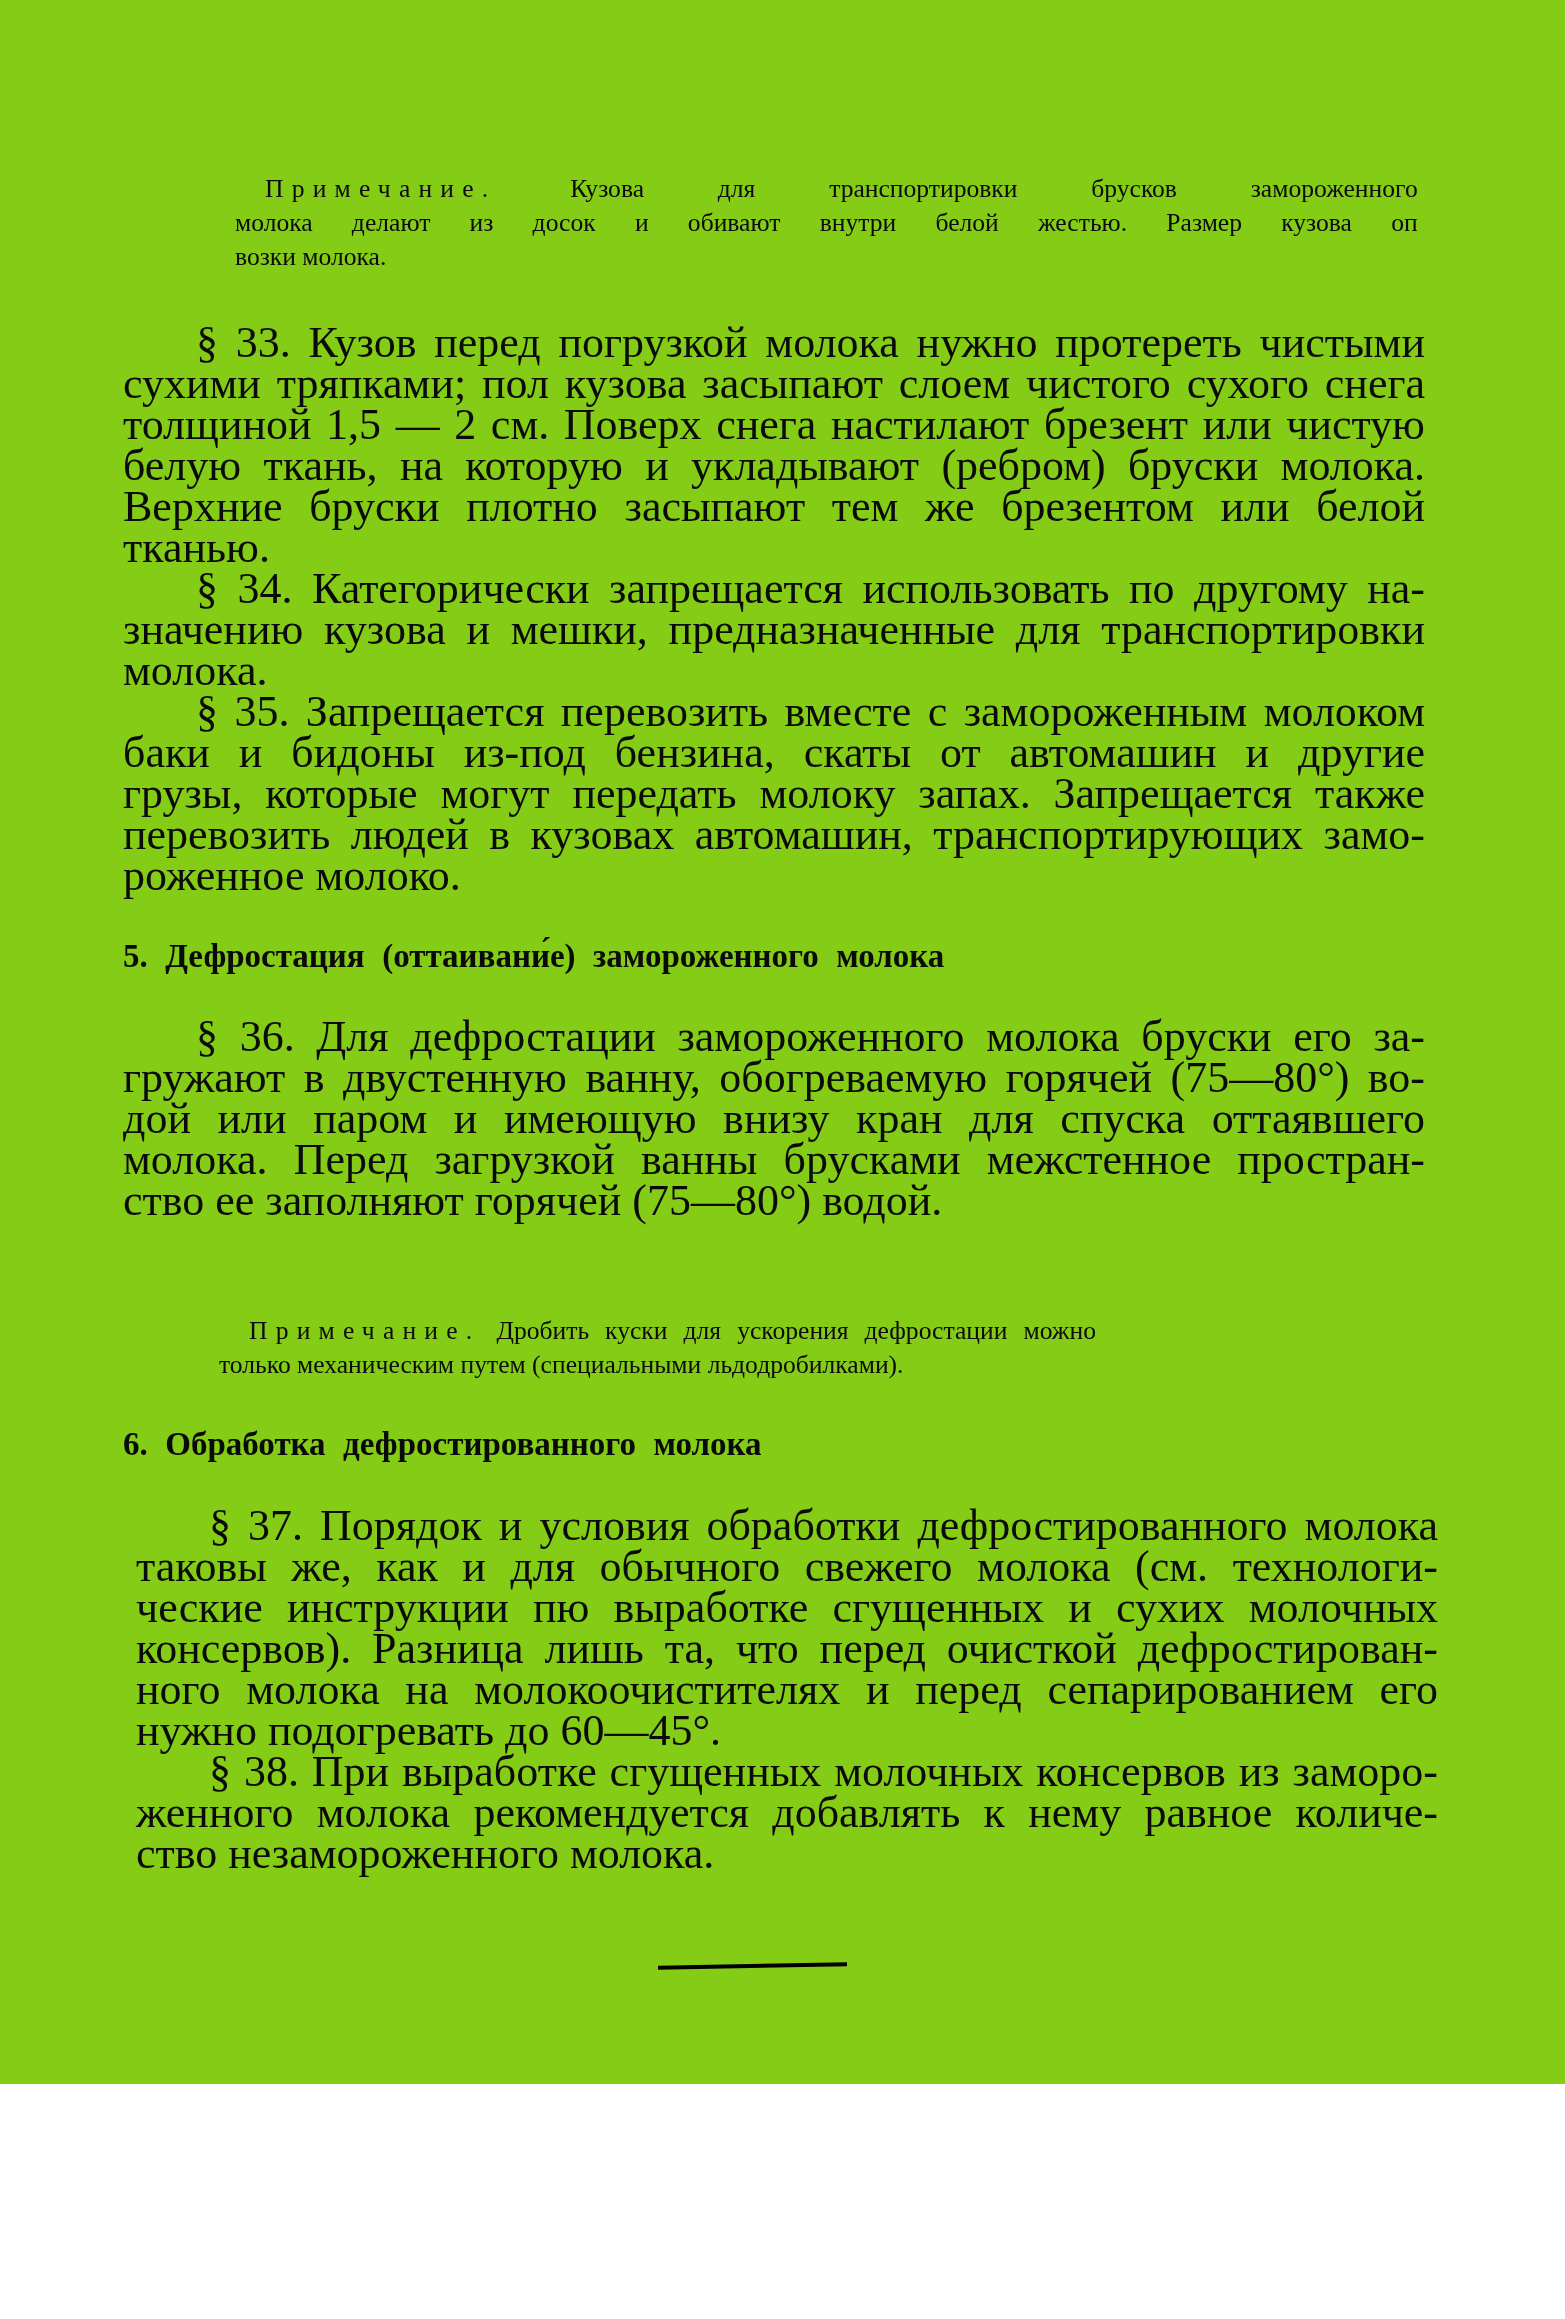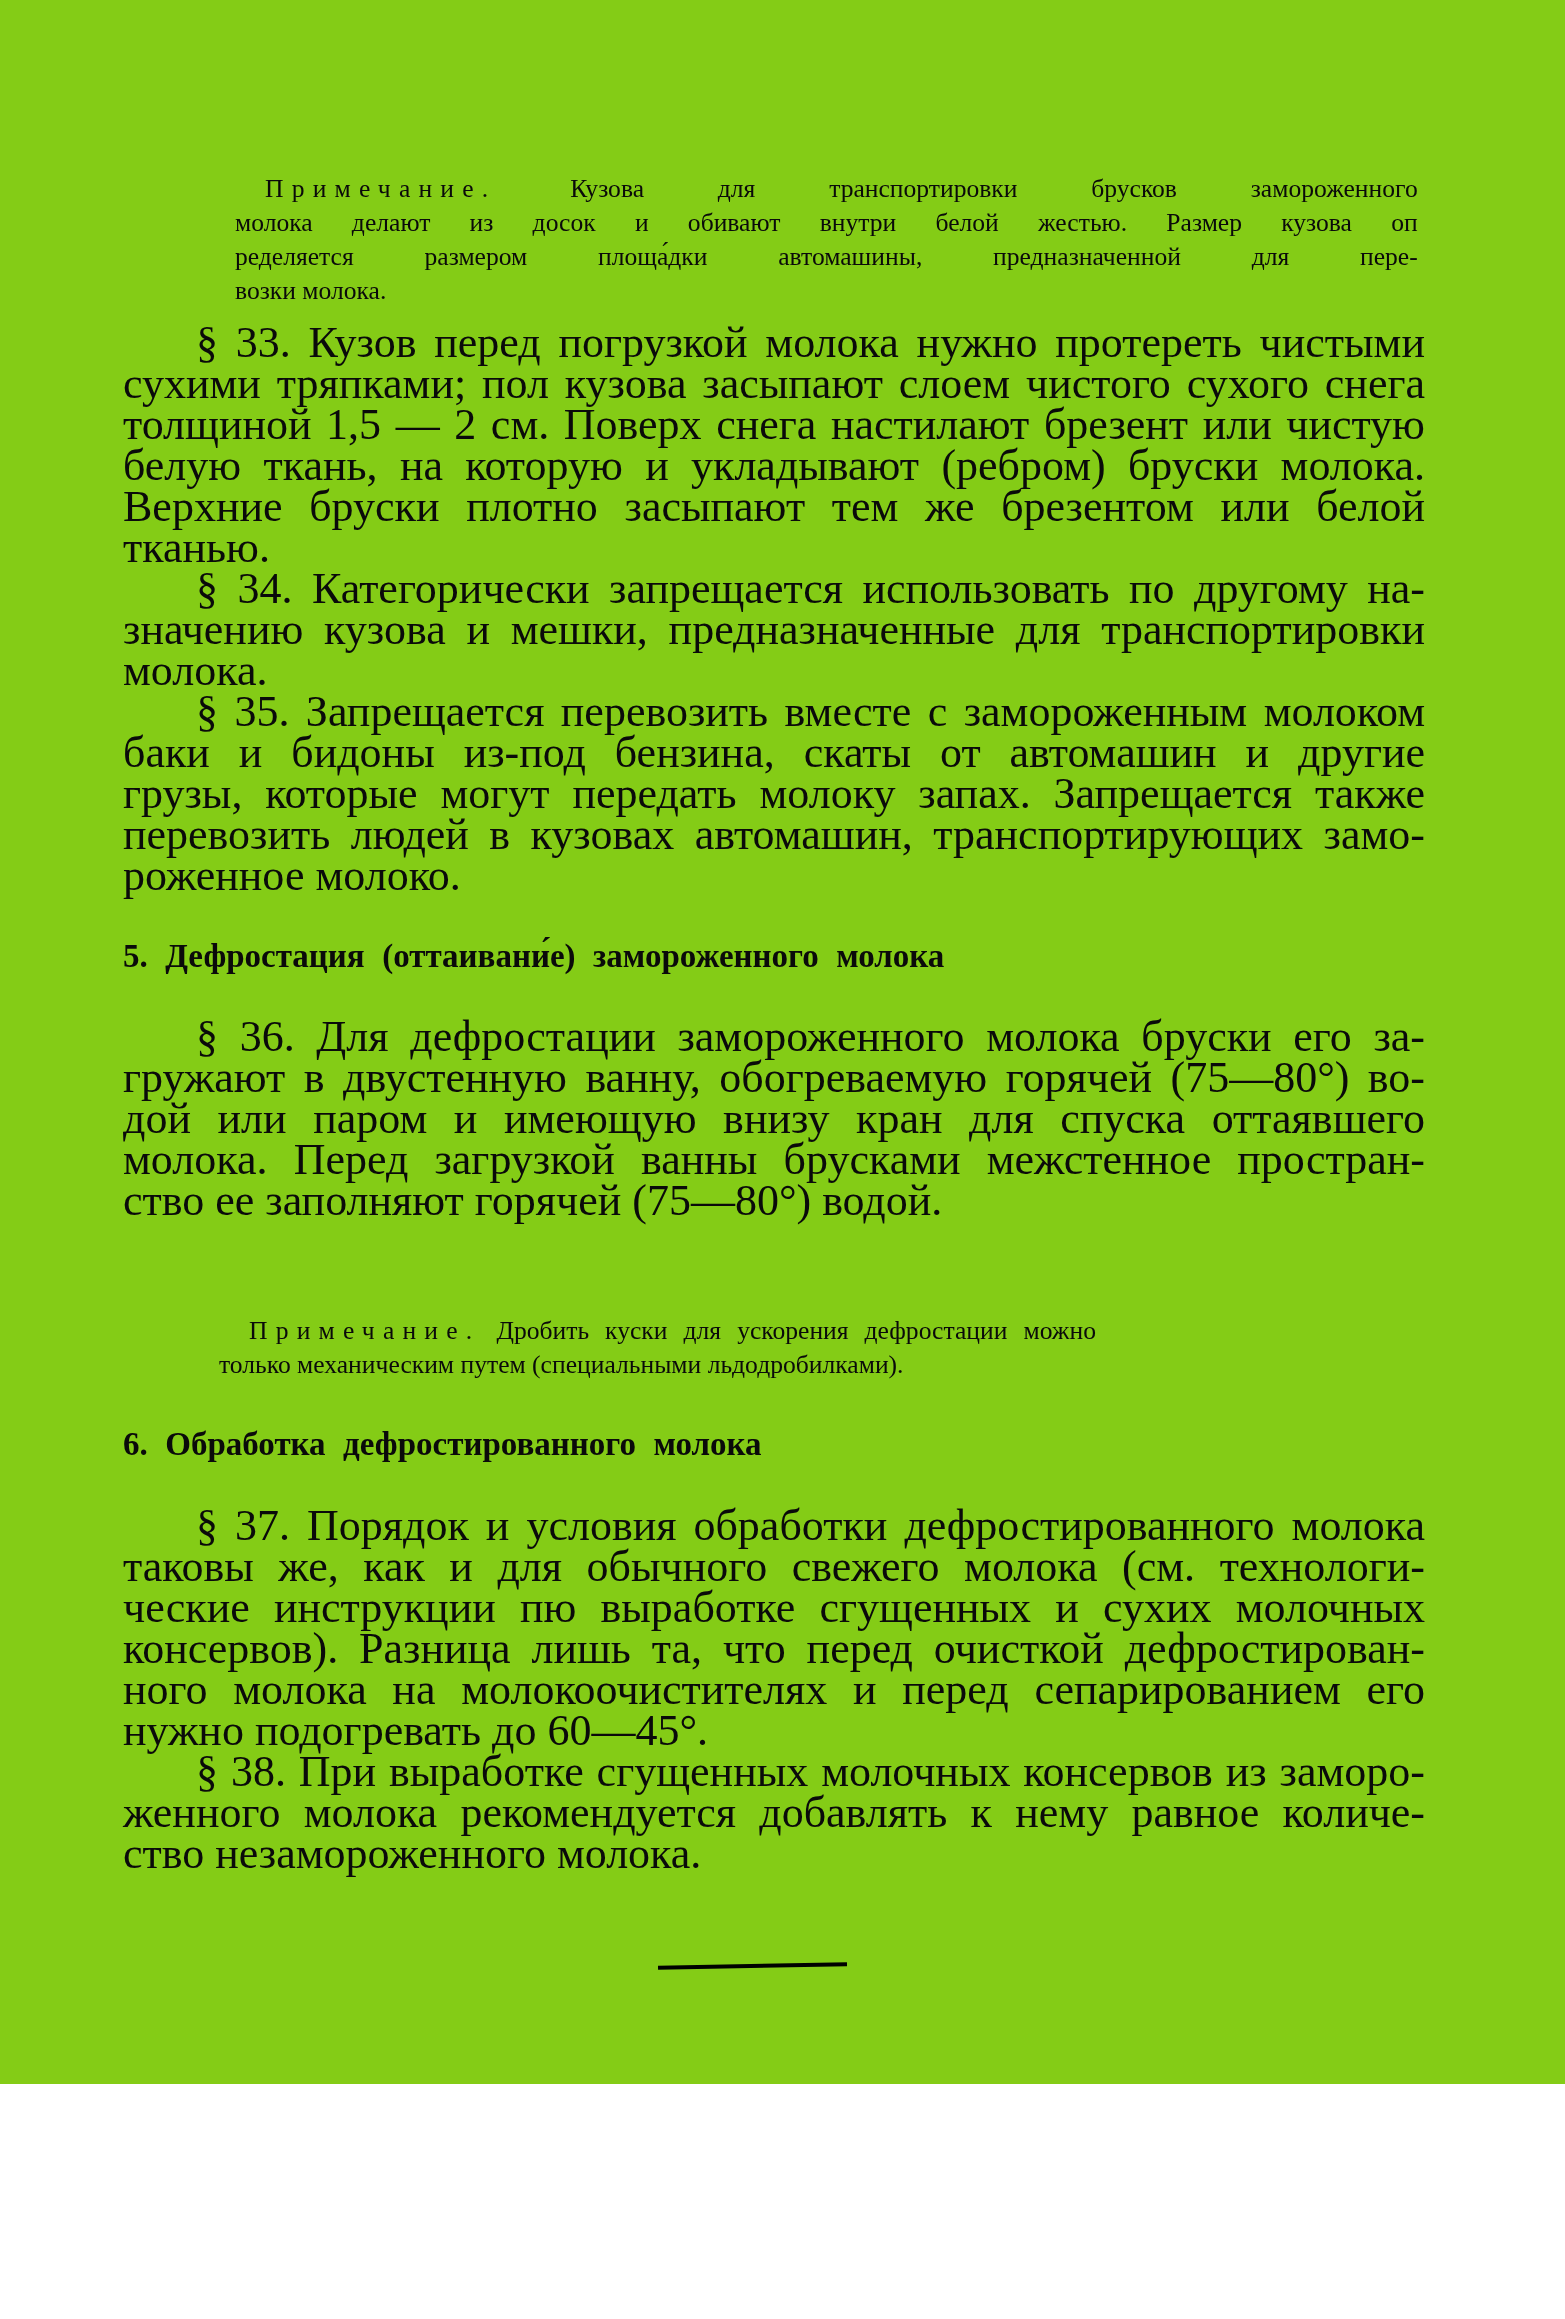--- a/index.html
+++ b/index.html
@@ -71,21 +71,20 @@
   }
 </style>
 </head>
 <body>
 
 <div class="page">
 
   <div class="block note" style="top:172px;">
     <div class="line first"><span class="note-label">Примечание.</span> <span>Кузова для транспортировки брусков замороженного</span></div>
     <div class="line">молока делают из досок и обивают внутри белой жестью. Размер кузова оп</div>
-    <div class="line">ределяется размером площа́дки автомашины, предназначенной для пере-</div>
     <div class="line last">возки молока.</div>
   </div>
 
   <div class="block body-text" style="top:322px;">
     <div class="para">
       <div class="line first">§ 33. Кузов перед погрузкой молока нужно протереть чистыми</div>
       <div class="line">сухими тряпками; пол кузова засыпают слоем чистого сухого снега</div>
       <div class="line">толщиной 1,5 — 2 см. Поверх снега настилают брезент или чистую</div>
       <div class="line">белую ткань, на которую и укладывают (ребром) бруски молока.</div>
       <div class="line">Верхние бруски плотно засыпают тем же брезентом или белой</div>
@@ -117,21 +116,21 @@
     </div>
   </div>
 
   <div class="block note note-mid" style="top:1314px;">
     <div class="line first"><span class="note-label">Примечание.</span> <span>Дробить куски для ускорения дефростации можно</span></div>
     <div class="line last">только механическим путем (специальными льдодробилками).</div>
   </div>
 
   <div class="block heading" style="top:1424px;">6. Обработка дефростированного молока</div>
 
-  <div class="block body-text" style="top:1505px;">
+  <div class="block body-text" style="top:1505px;margin-left:13px;">
     <div class="para">
       <div class="line first">§ 37. Порядок и условия обработки дефростированного молока</div>
       <div class="line">таковы же, как и для обычного свежего молока (см. технологи-</div>
       <div class="line">ческие инструкции пю выработке сгущенных и сухих молочных</div>
       <div class="line">консервов). Разница лишь та, что перед очисткой дефростирован-</div>
       <div class="line">ного молока на молокоочистителях и перед сепарированием его</div>
       <div class="line last">нужно подогревать до 60—45°.</div>
     </div>
     <div class="para">
       <div class="line first">§ 38. При выработке сгущенных молочных консервов из заморо-</div>

